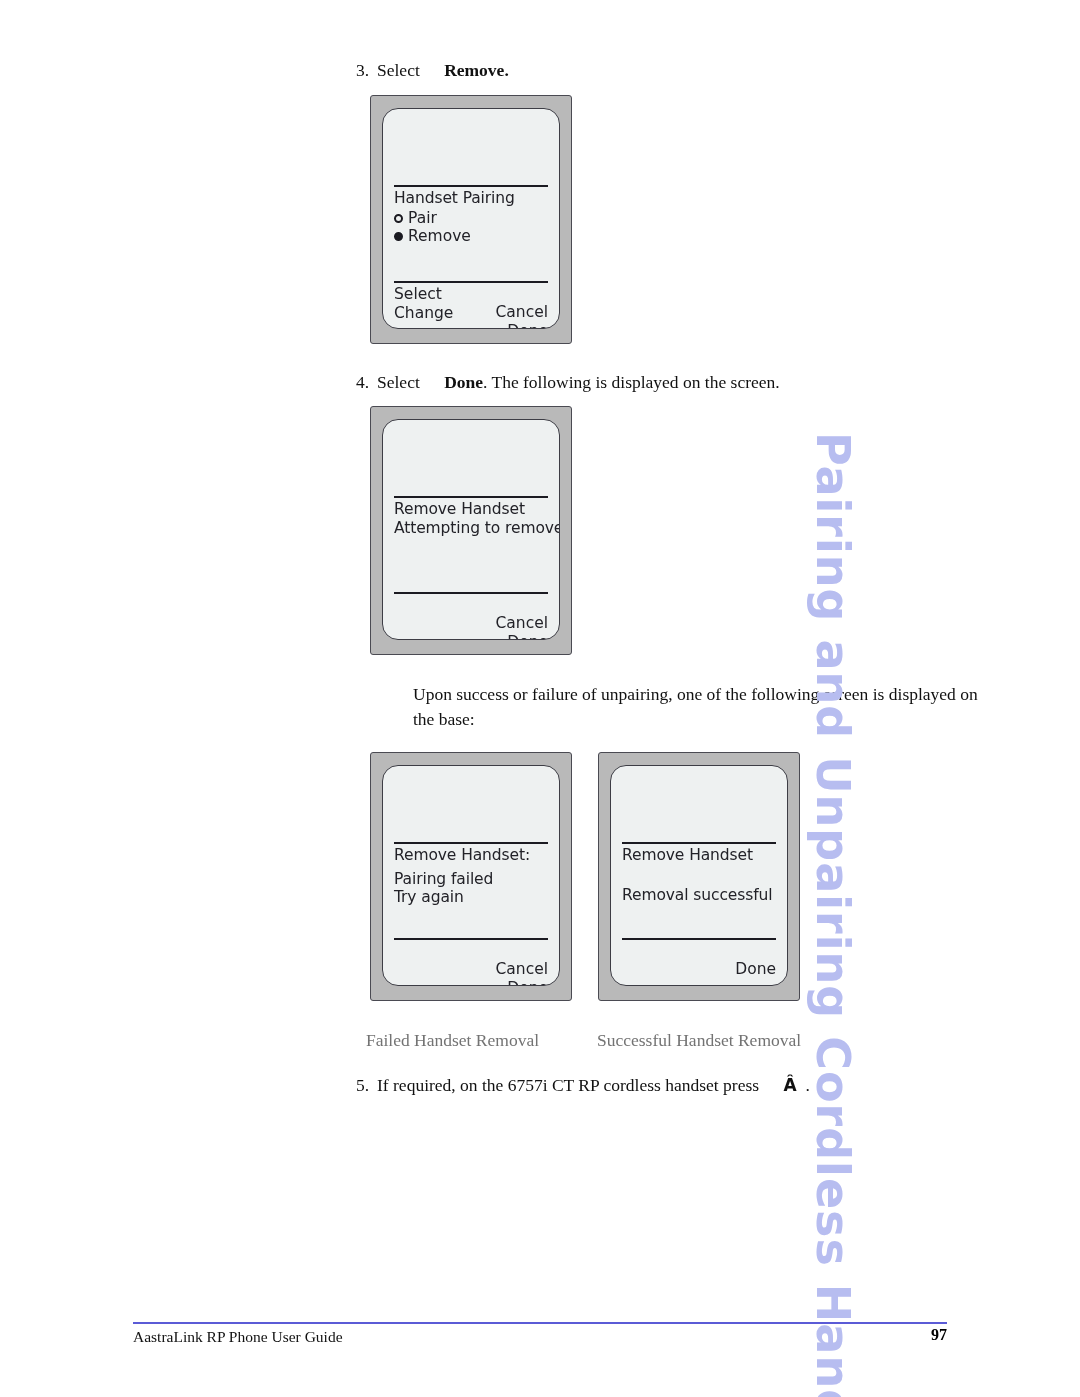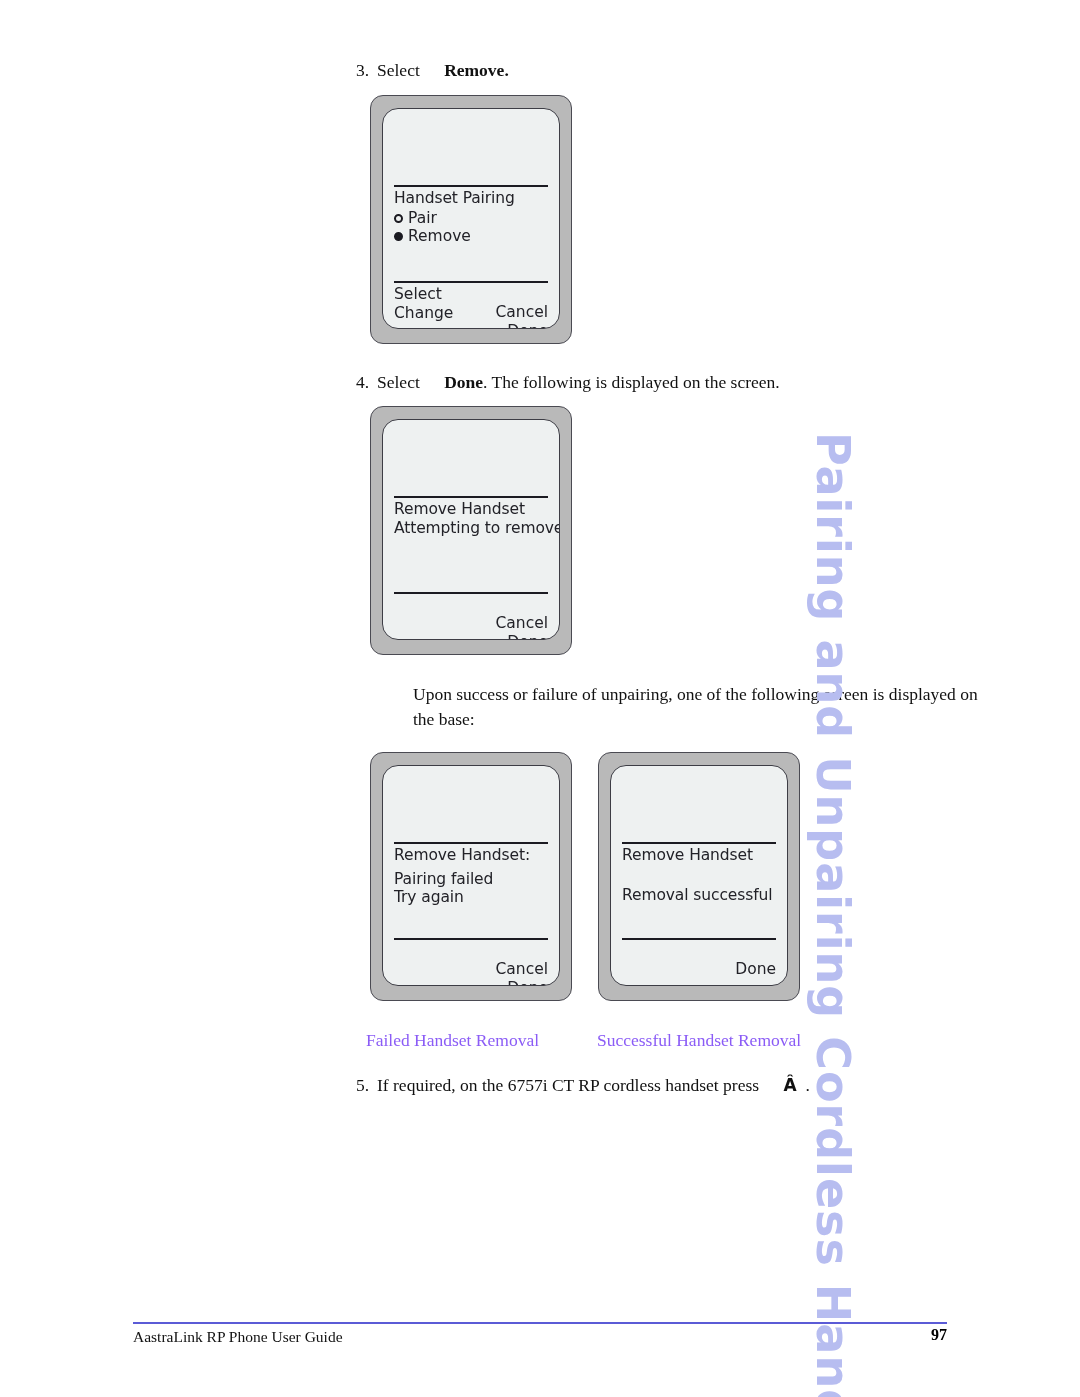--- a/index.html
+++ b/index.html
@@ -43,37 +43,37 @@
     font-size: 17.5px;
     line-height: 1.45;
     color: #111111;
     margin-left: 47px;
   }
 
   .caption {
     position: absolute;
     font-family: "Liberation Serif", serif;
     font-size: 17.5px;
-    color: #8b5cf6;
+    color: #737373;
     white-space: nowrap;
   }
 
   .symbol-key {
     font-family: "DejaVu Sans", sans-serif;
     font-weight: bold;
     font-size: 17px;
   }
 
   
   .phone {
     position: absolute;
     box-sizing: border-box;
     background: #b9b9b9;
     border: 1.6px solid #4a4a52;
-    border-radius: 13px;
+    border-radius: 3px;
     padding: 12px 11px 14px 11px;
   }
   .phone-screen {
     box-sizing: border-box;
     width: 100%;
     height: 100%;
     background: #eef1f1;
     border: 1.6px solid #3d3d45;
     border-radius: 16px;
     position: relative;

